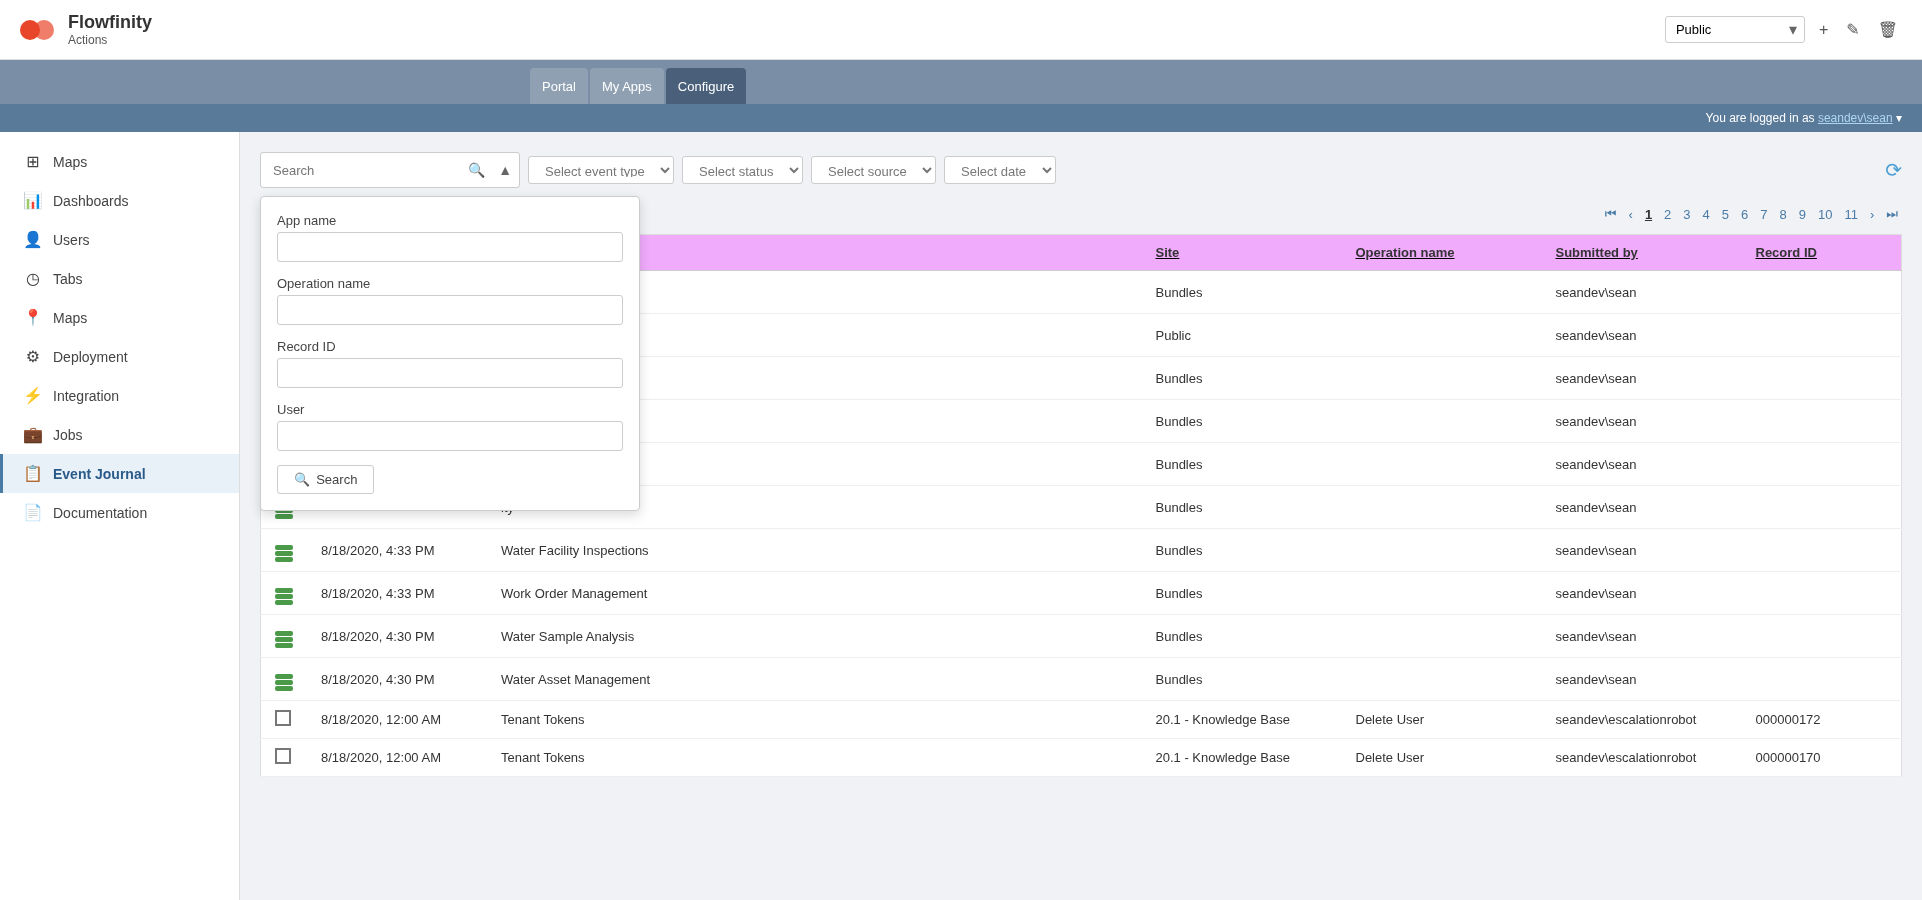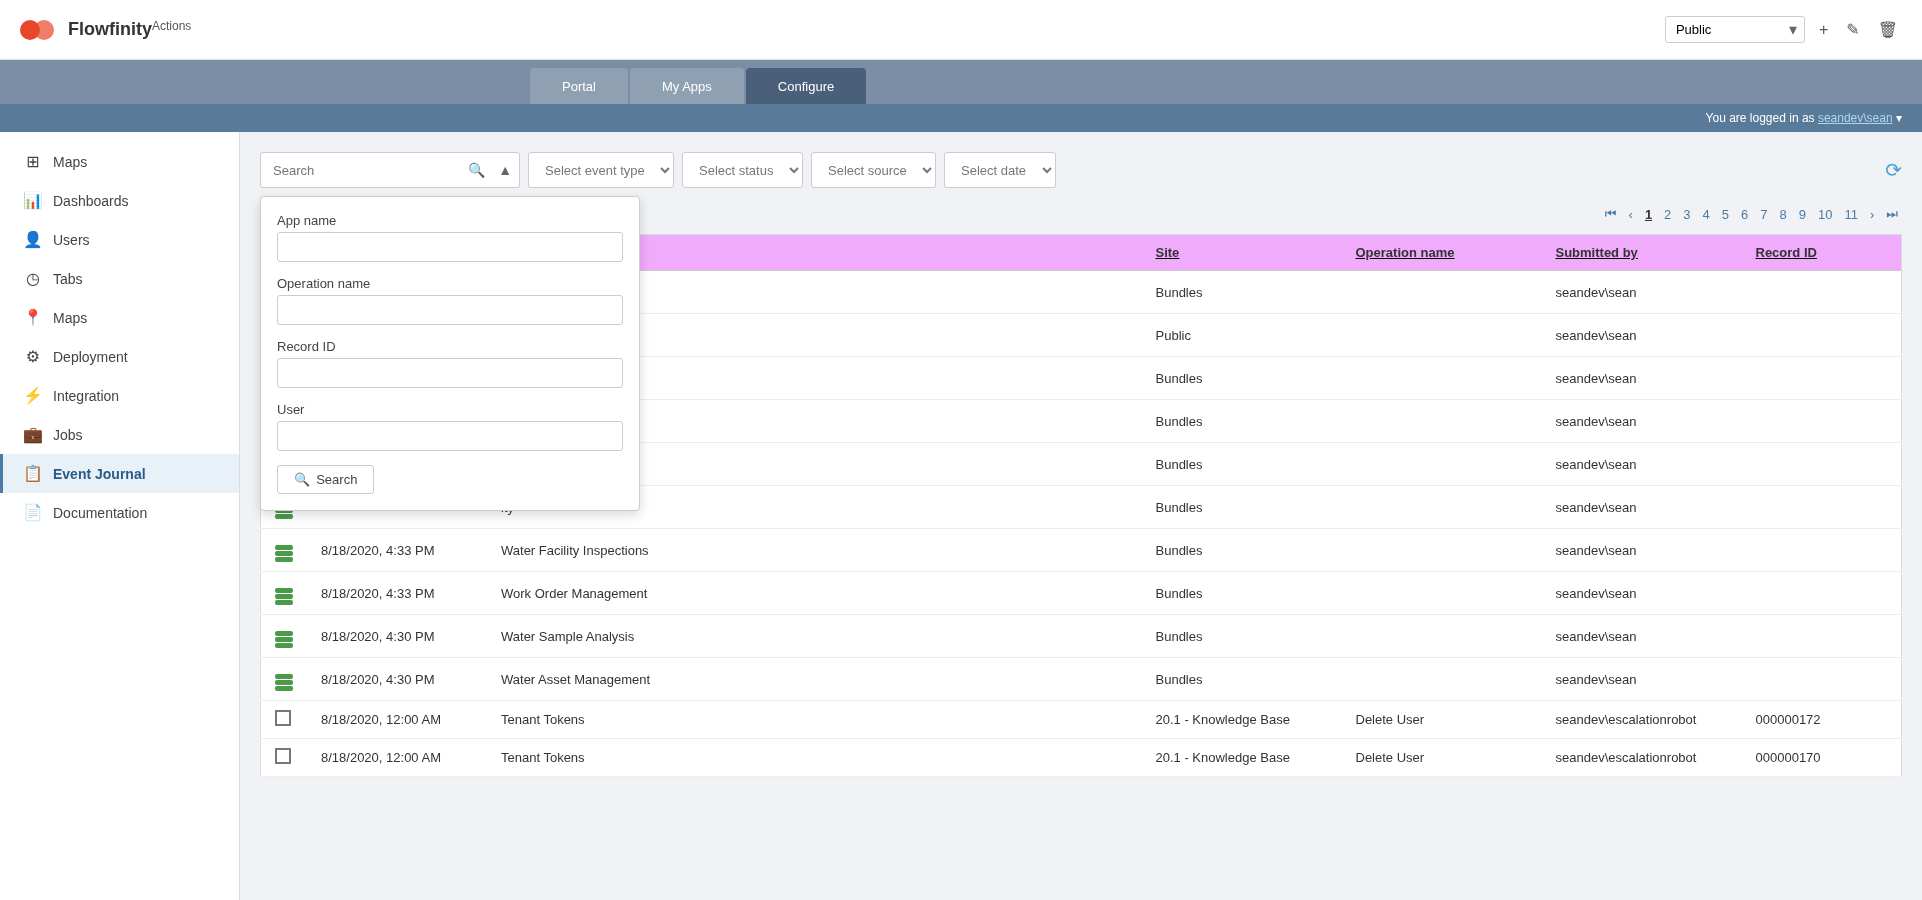--- a/index.html
+++ b/index.html
@@ -19,21 +19,21 @@
       display: flex;
       align-items: center;
       gap: 8px;
     }
     .logo-icon {
       width: 40px;
       height: 32px;
     }
     .logo-text {
       display: flex;
-      flex-direction: row;
+      flex-direction: column;
     }
     .logo-text .brand { font-size: 18px; font-weight: 600; color: #333; }
     .logo-text .sub { font-size: 12px; color: #555; }
     .header-right {
       position: absolute;
       right: 20px;
       display: flex;
       align-items: center;
       gap: 10px;
     }
@@ -71,21 +71,21 @@
     
     .tab-bar {
       background: #7a8fa6;
       display: flex;
       height: 44px;
       align-items: flex-end;
       padding: 0 0 0 530px;
     }
     .tab {
       height: 36px;
-      padding: 0 32px;
+      padding: 0 12px;
       display: flex;
       align-items: center;
       font-size: 13px;
       cursor: pointer;
       border-radius: 4px 4px 0 0;
       color: #fff;
       background: #8fa0b3;
       margin-right: 2px;
       border: none;
       justify-content: flex-end;
@@ -191,21 +191,21 @@
       cursor: pointer;
       font-size: 14px;
       color: #666;
       padding: 2px 4px;
     }
     .filter-select {
       border: 1px solid #ccc;
       border-radius: 3px;
       padding: 6px 12px;
       font-size: 13px;
-      height: 36px;
+      height: 28px;
       background: #fff;
       cursor: pointer;
       color: #777;
     }
     .refresh-btn {
       margin-left: auto;
       background: none;
       border: none;
       cursor: pointer;
       font-size: 20px;

